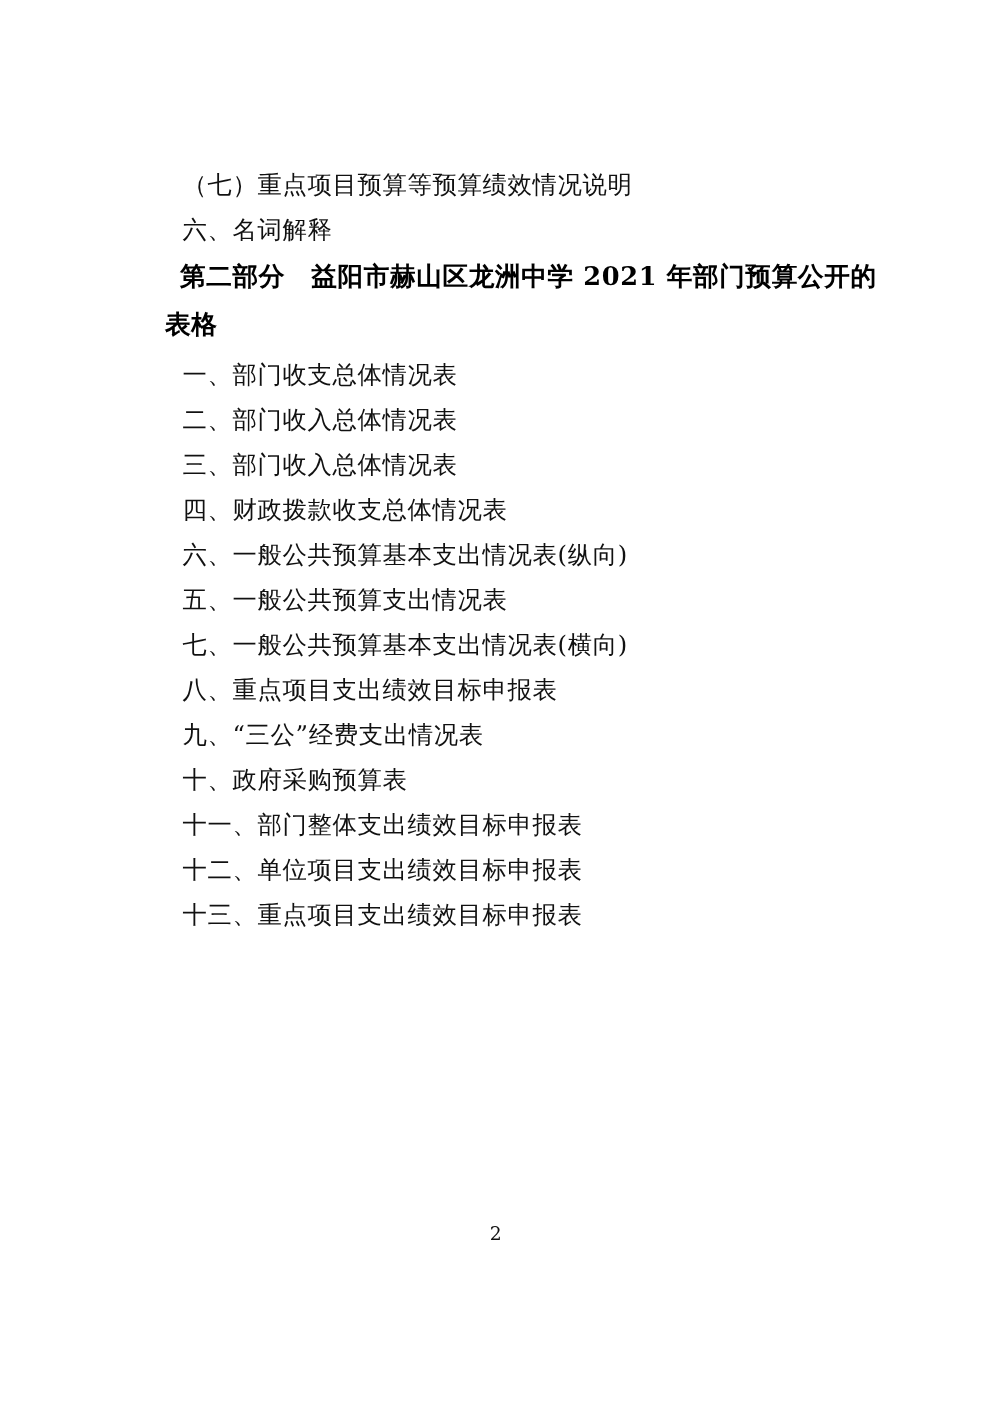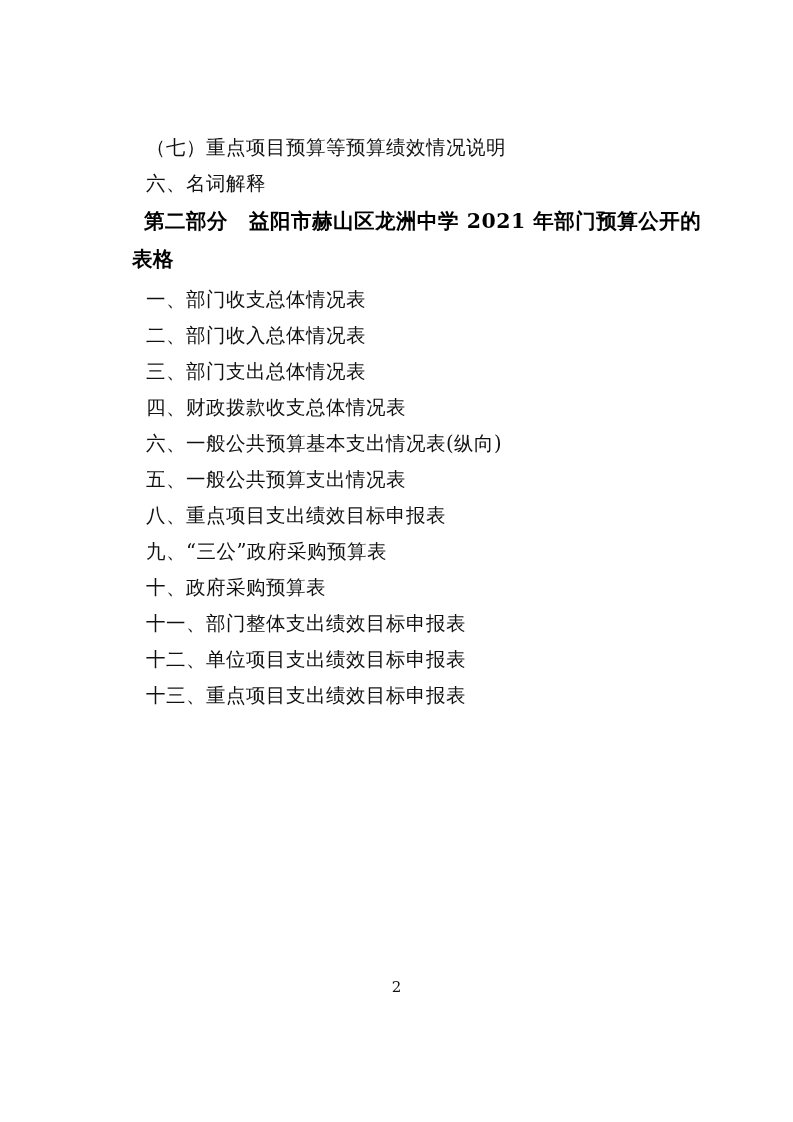--- a/index.html
+++ b/index.html
@@ -83,26 +83,27 @@
 
     <div class="heading">
       <span class="h-first">第二部分　益阳市赫山区龙洲中学 2021 年部门预算公开的</span>
       <span class="h-cont">表格</span>
     </div>
 
     <div class="gap-small"></div>
 
     <div class="line indent">一、部门收支总体情况表</div>
     <div class="line indent">二、部门收入总体情况表</div>
-    <div class="line indent">三、部门支出总体情况表</div>
+    <div class="line indent">三、部门收入总体情况表</div>
     <div class="line indent">四、财政拨款收支总体情况表</div>
     <div class="line indent">六、一般公共预算基本支出情况表(纵向)</div>
     <div class="line indent">五、一般公共预算支出情况表</div>
+    <div class="line indent">七、一般公共预算基本支出情况表(横向)</div>
     <div class="line indent">八、重点项目支出绩效目标申报表</div>
-    <div class="line indent">九、“三公”政府采购预算表</div>
+    <div class="line indent">九、“三公”经费支出情况表</div>
     <div class="line indent">十、政府采购预算表</div>
     <div class="line indent">十一、部门整体支出绩效目标申报表</div>
     <div class="line indent">十二、单位项目支出绩效目标申报表</div>
     <div class="line indent">十三、重点项目支出绩效目标申报表</div>
 
   </div>
 
   <div class="page-number">2</div>
 
 </div>

